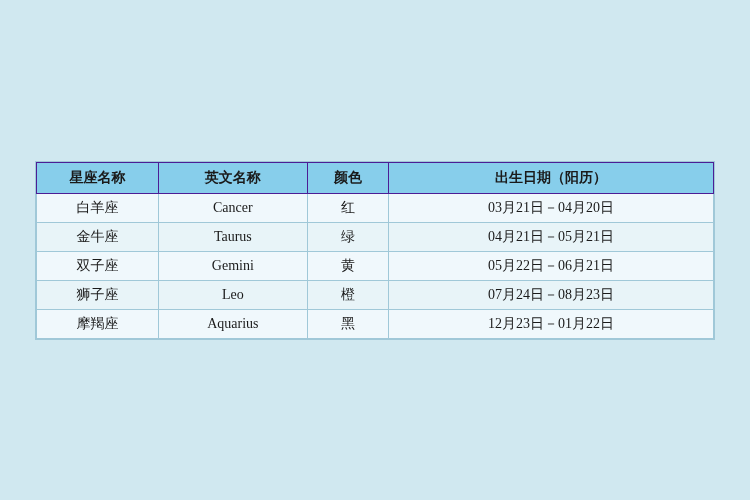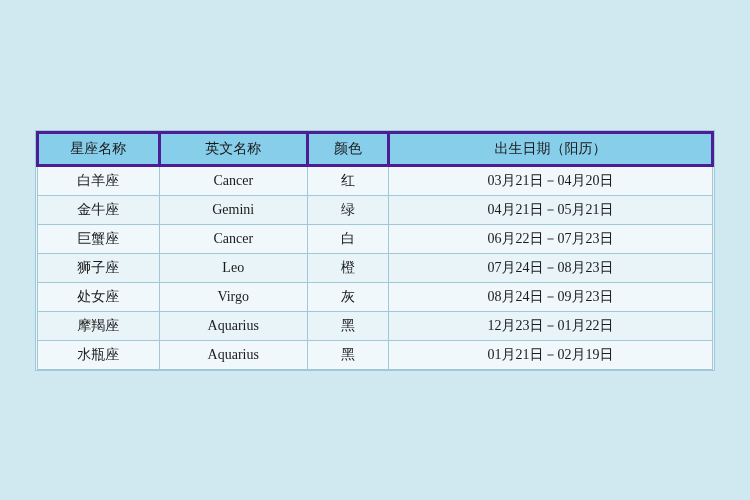--- a/index.html
+++ b/index.html
@@ -28,24 +28,24 @@
     table {
       width: 100%;
       border-collapse: collapse;
     }
 
     thead tr {
       background-color: #87ceeb;
     }
 
     thead th {
-      border: 3px solid #4c1d95;
+      border: 1px solid #4c1d95;
       padding: 6px 0;
       text-align: center;
-      font-weight: normal;
+      font-weight: bold;
       color: #1a1a1a;
       font-size: 14px;
     }
 
     tbody tr {
       background-color: #f0f8fc;
     }
 
     tbody tr:nth-child(even) {
       background-color: #e8f4f8;
@@ -79,49 +79,37 @@
     </thead>
     <tbody id="table-body">
     <tr>
           <td>白羊座</td>
           <td>Cancer</td>
           <td>红</td>
           <td>03月21日－04月20日</td>
         </tr>
         <tr>
           <td>金牛座</td>
-          <td>Gemini</td>
+          <td>Taurus</td>
           <td>绿</td>
           <td>04月21日－05月21日</td>
         </tr>
         <tr>
-          <td>巨蟹座</td>
-          <td>Cancer</td>
-          <td>白</td>
-          <td>06月22日－07月23日</td>
+          <td>双子座</td>
+          <td>Gemini</td>
+          <td>黄</td>
+          <td>05月22日－06月21日</td>
         </tr>
         <tr>
           <td>狮子座</td>
           <td>Leo</td>
           <td>橙</td>
           <td>07月24日－08月23日</td>
         </tr>
         <tr>
-          <td>处女座</td>
-          <td>Virgo</td>
-          <td>灰</td>
-          <td>08月24日－09月23日</td>
-        </tr>
-        <tr>
           <td>摩羯座</td>
           <td>Aquarius</td>
           <td>黑</td>
           <td>12月23日－01月22日</td>
-        </tr>
-        <tr>
-          <td>水瓶座</td>
-          <td>Aquarius</td>
-          <td>黑</td>
-          <td>01月21日－02月19日</td>
         </tr>
       </tbody>
   </table>
 </div>
 
 </body></html>

